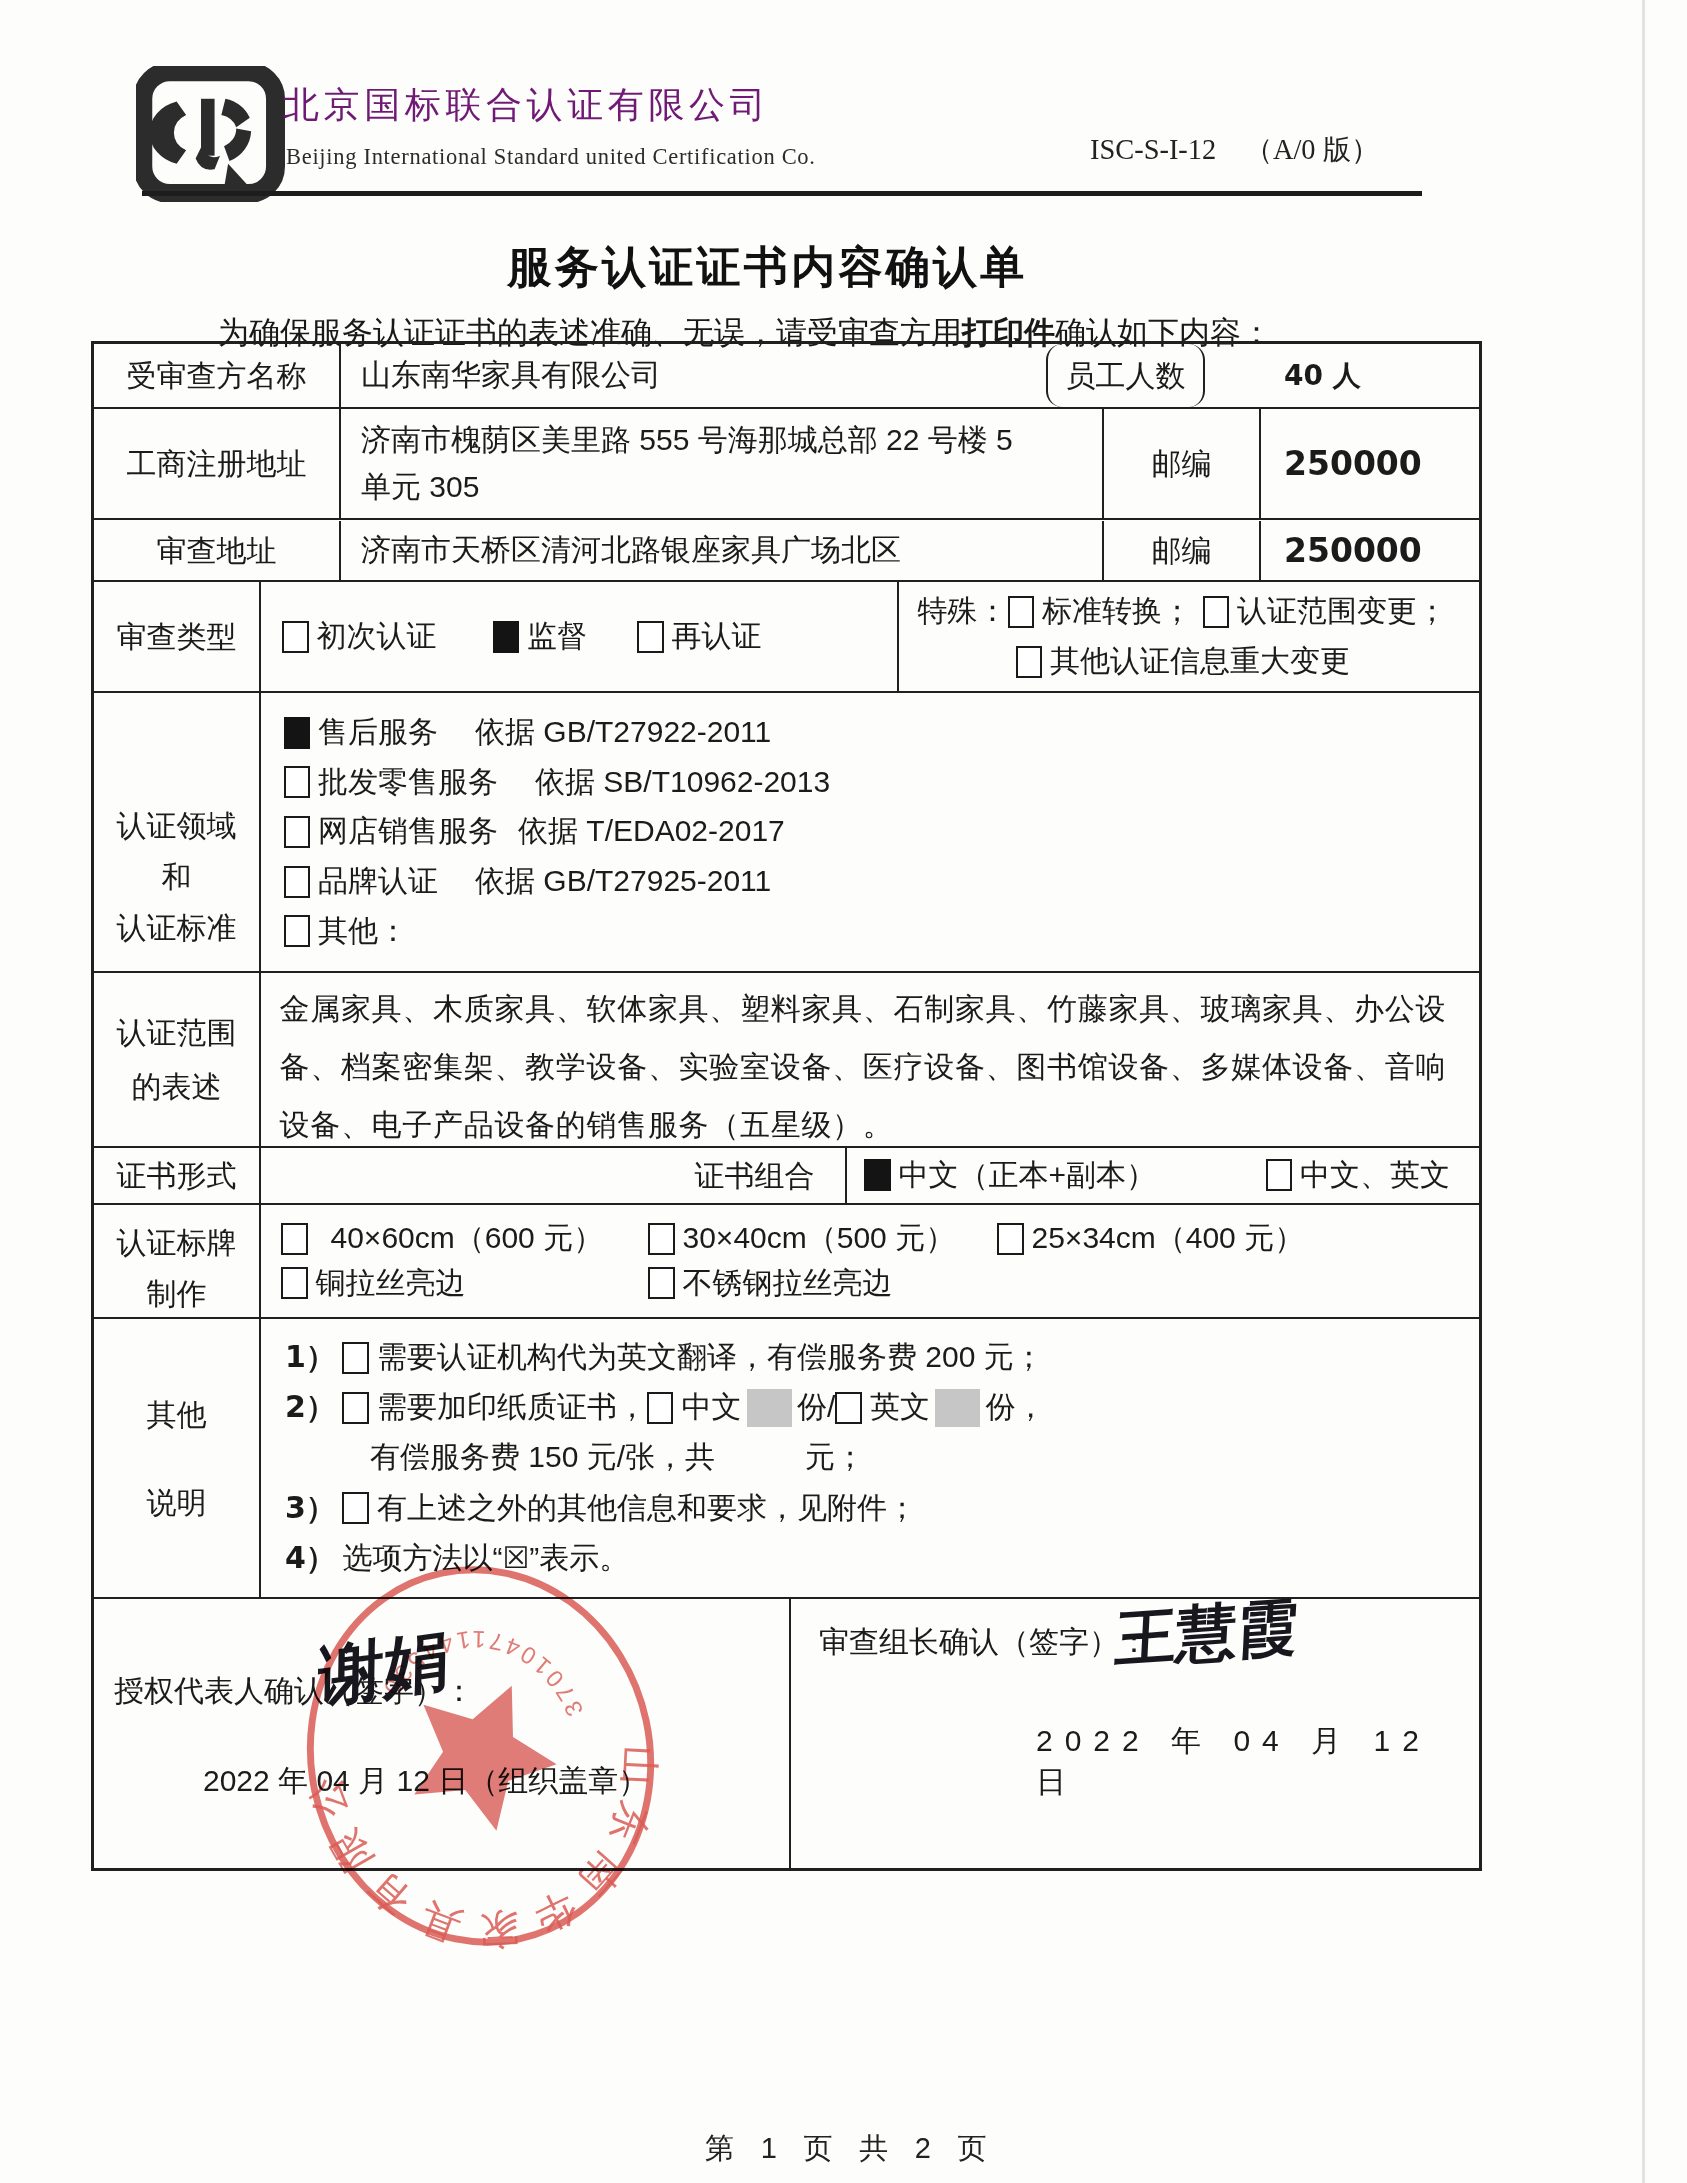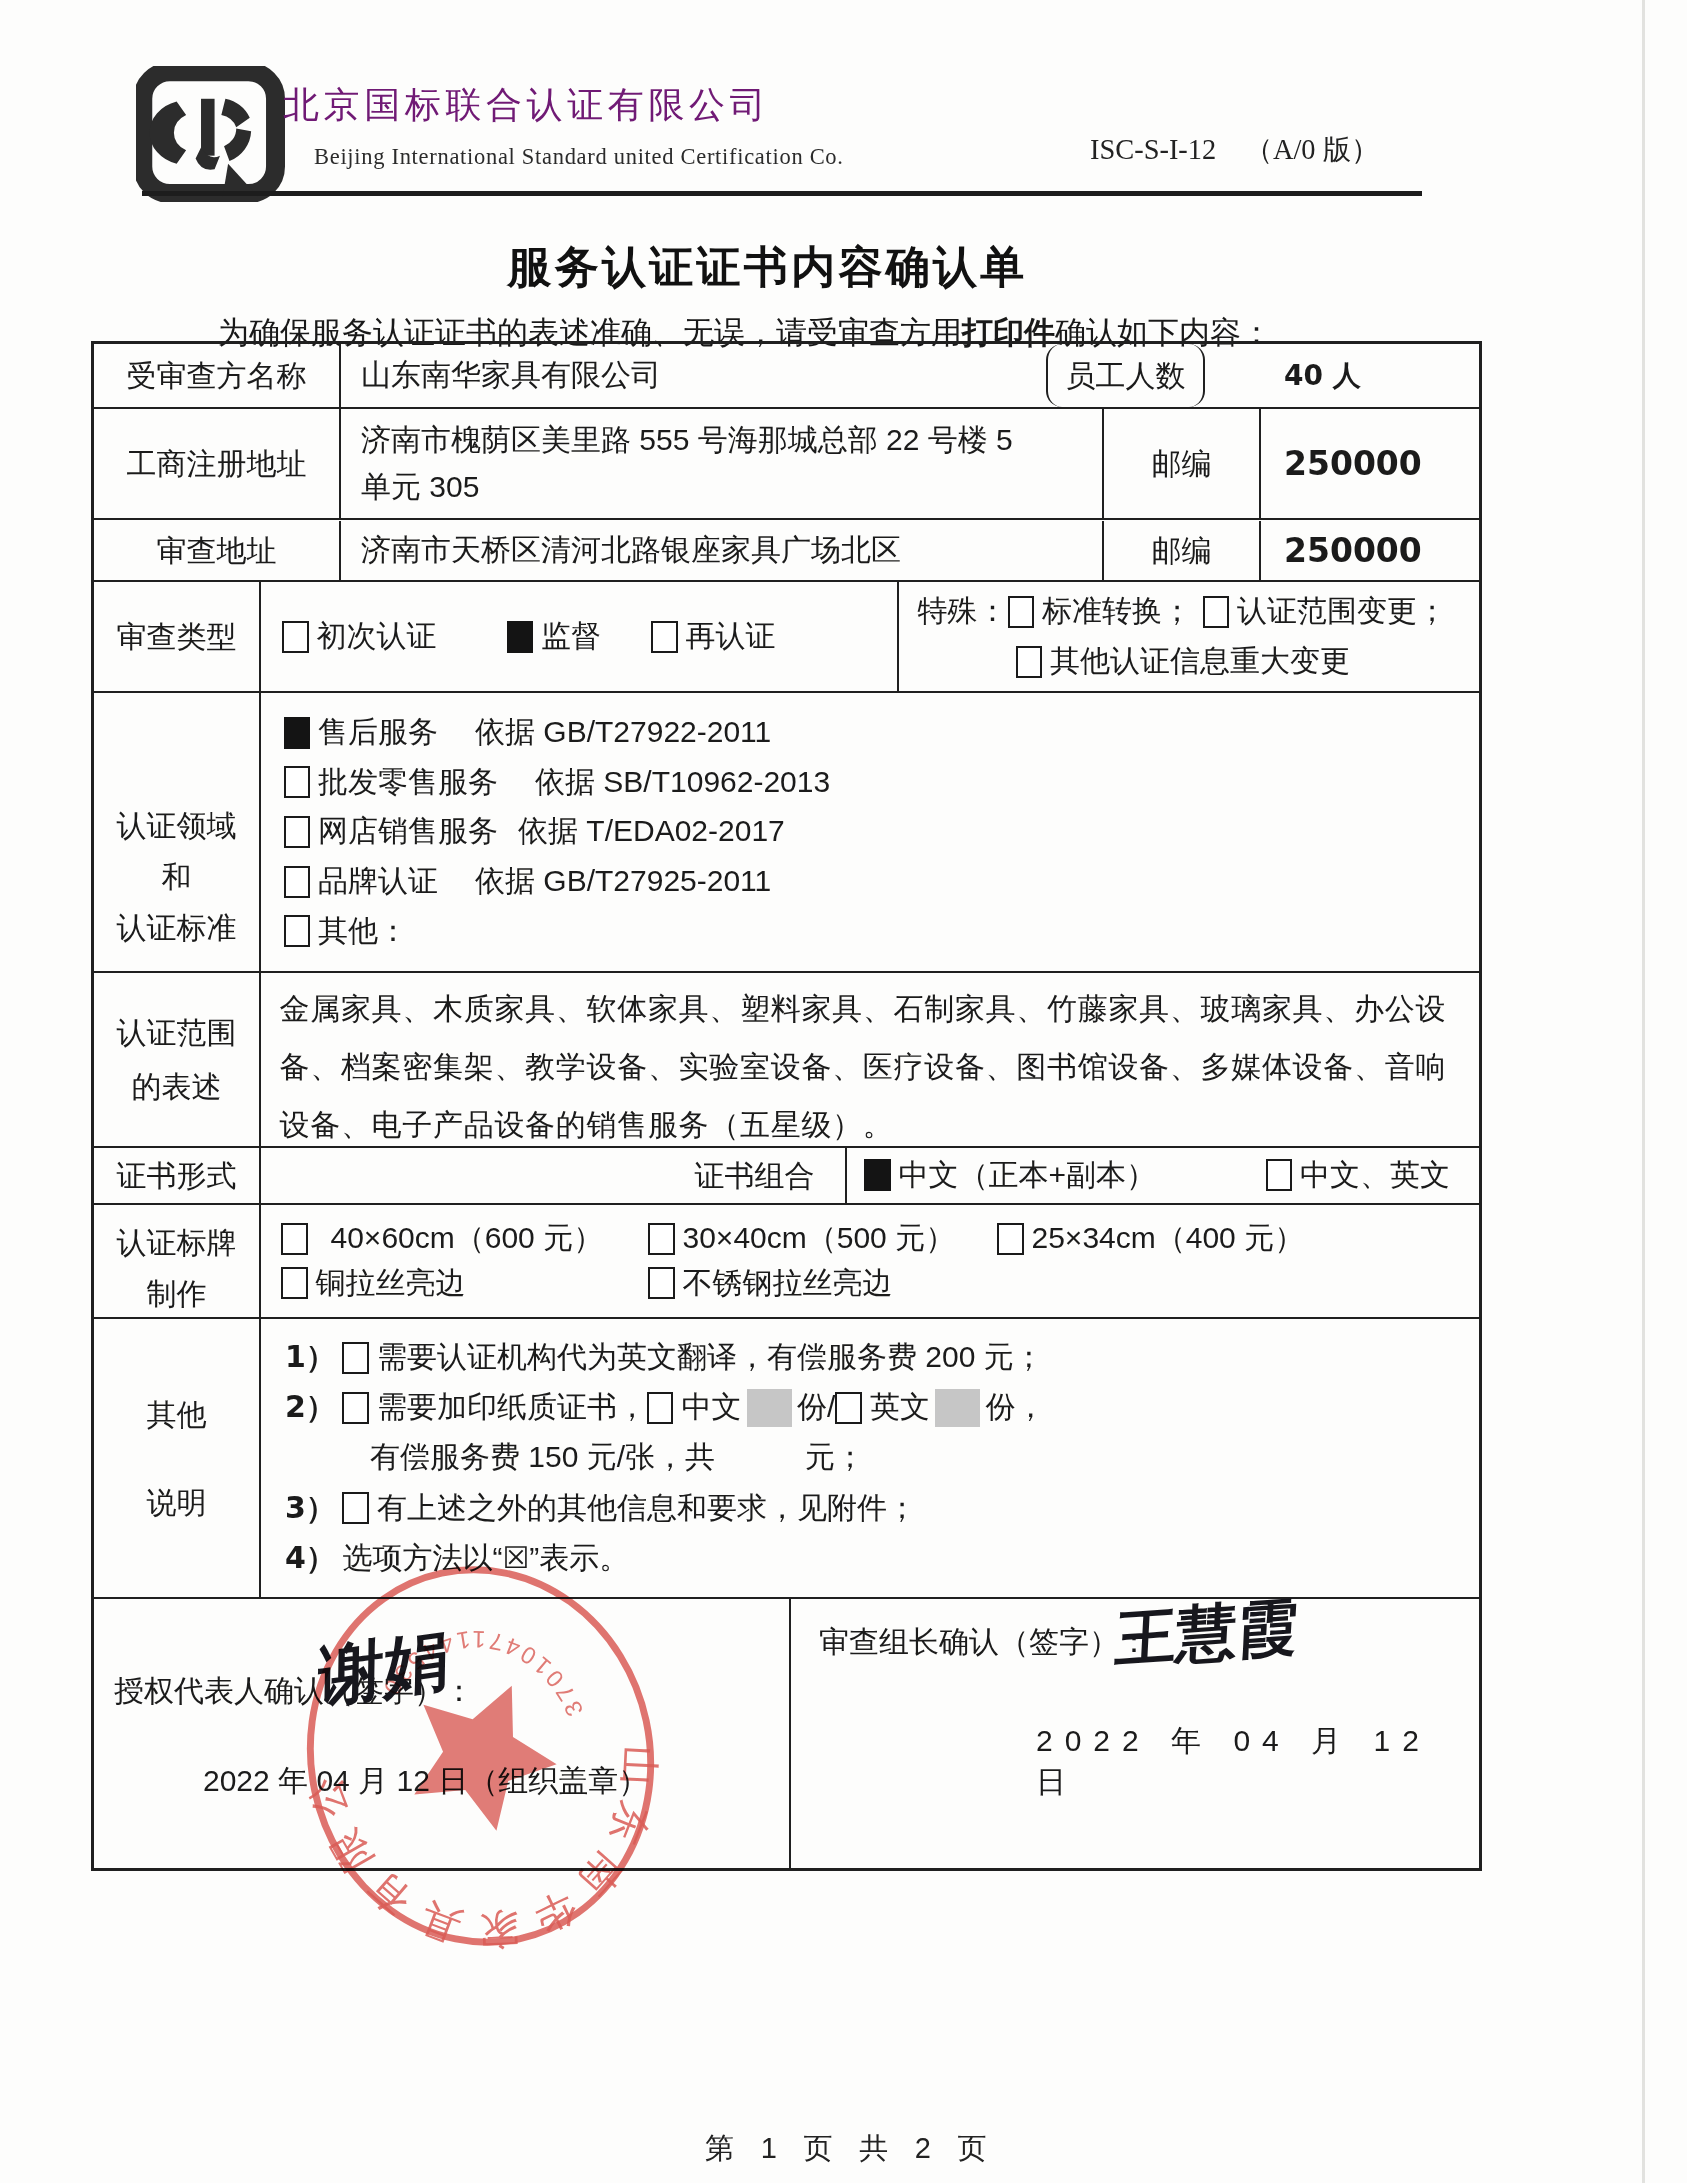--- a/index.html
+++ b/index.html
@@ -2,21 +2,21 @@
 <html style="font-size:10.6px"><head>
 <meta charset="utf-8">
 <style>
   html,body{margin:0;padding:0;background:#e8e8e6;}
   .page{position:relative;width:1687px;height:2183px;background:#fdfdfc;
         font-family:"Liberation Sans",sans-serif;color:#1b1b1b;overflow:hidden;}
   .abs{position:absolute;}
   
   .logo{left:136px;top:66px;width:149px;height:136px;}
   .hdr-cn{left:283px;top:81px;font-size:36px;letter-spacing:4.6px;color:#701a75;}
-  .hdr-en{left:286px;top:144px;font-size:22.5px;font-family:"Liberation Serif",serif;color:#2b2b2b;letter-spacing:0.7px;padding-left:28px;}
+  .hdr-en{left:286px;top:144px;font-size:22.5px;font-family:"Liberation Serif",serif;color:#2b2b2b;letter-spacing:0.7px;}
   .doc-code{left:1090px;top:131px;font-size:28.4px;font-family:"Liberation Serif",serif;color:#222;}
   .hdr-rule{left:142px;top:191px;width:1280px;height:4.6px;background:#1d1d1d;}
   .title{left:503px;top:238px;width:529px;text-align:center;font-size:44px;font-weight:bold;letter-spacing:3.3px;color:#111;}
   .intro{left:218px;top:312px;font-size:31px;color:#191919;}
   .intro b{font-weight:bold;}
   
   .tbl{left:91px;top:341px;width:1391px;height:1530px;border:3.3px solid #202020;
        box-sizing:border-box;font-size:30px;}
   .row{position:absolute;left:0;right:0;border-bottom:2.6px solid #202020;box-sizing:border-box;}
   .row.last{border-bottom:none;}
@@ -82,21 +82,21 @@
     <div class="row" style="top:177px;height:61px;">
       <div class="cell lab" style="left:0;width:247px;">审查地址</div>
       <div class="cell" style="left:247px;width:761px;padding-left:20px;">济南市天桥区清河北路银座家具广场北区</div>
       <div class="cell lab" style="left:1008px;width:159px;border-left:2.6px solid #202020;">邮编</div>
       <div class="cell bold" style="left:1166px;right:0;padding-left:24px;font-size:33px;">250000</div>
     </div>
 
     <div class="row" style="top:238px;height:111px;">
       <div class="cell lab" style="left:0;width:167px;">审查类型</div>
       <div class="cell" style="left:167px;width:638px;border-right:2.6px solid #202020;padding-left:21px;">
-        <span class="line" style="margin-right:70px;">
+        <span class="line" style="margin-right:56px;">
             <span class="cb"></span>
             <span>初次认证</span>
           </span>
         <span class="line" style="margin-right:50px;">
             <span class="cb filled"></span>
             <span>监督</span>
           </span>
         <span class="line">
             <span class="cb"></span>
             <span>再认证</span>

